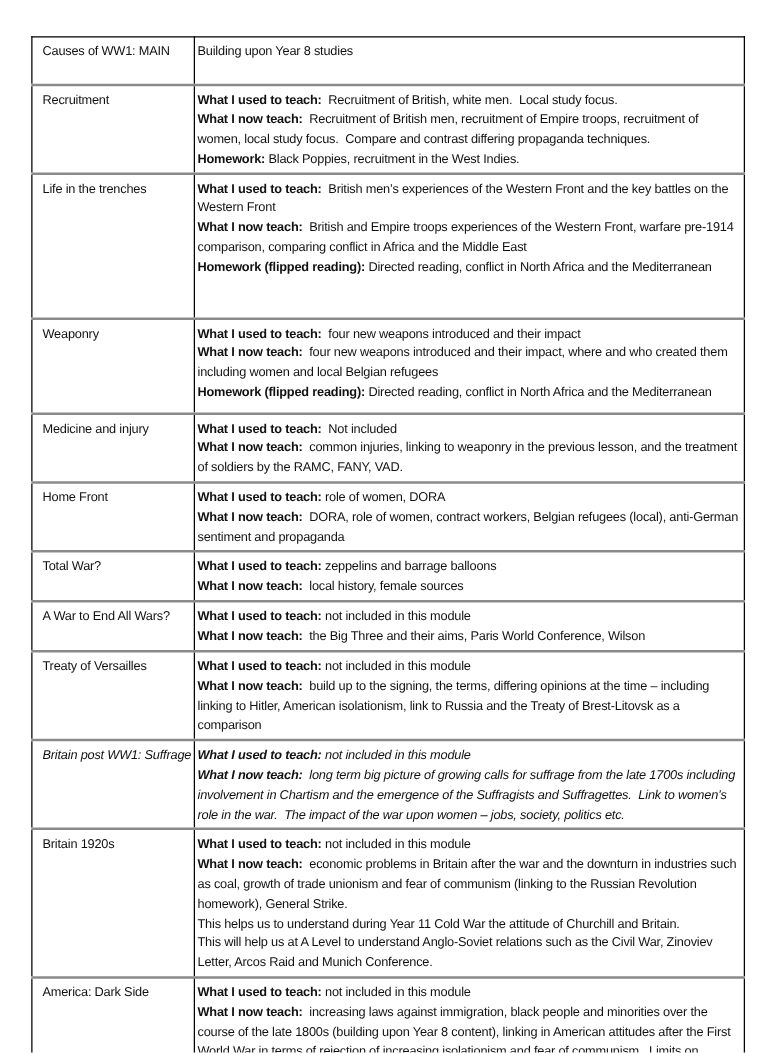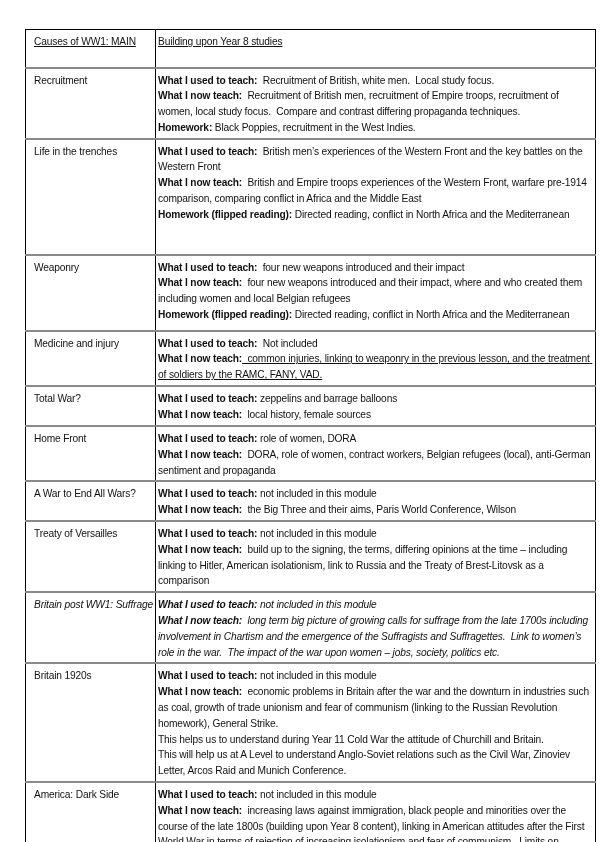--- a/index.html
+++ b/index.html
@@ -27,21 +27,21 @@
 </head>
 <body>
 
 <div class="page">
   <table class="curr">
     <colgroup>
         <col class="c1">
         <col class="c2">
       </colgroup>
     <tbody id="rows">
-        <tr style="height: 38px; text-decoration: underline;">
+        <tr style="height: 38px;">
           <td class="topic">Causes of WW1: MAIN</td>
           <td class="content">
             <span class="para"><span style="white-space: pre-wrap;">Building upon Year 8 studies</span></span>
           </td>
         </tr>
         <tr style="height: 67px;">
           <td class="topic">Recruitment</td>
           <td class="content">
             <span class="para"><span class="lbl">What I used to teach:</span><span style="white-space: pre-wrap;">  Recruitment of British, white men.  Local study focus.</span></span>
             <span class="para"><span class="lbl">What I now teach:</span><span style="white-space: pre-wrap;">  Recruitment of British men, recruitment of Empire troops, recruitment of women, local study focus.  Compare and contrast differing propaganda techniques.</span></span>
@@ -61,35 +61,35 @@
           <td class="content">
             <span class="para"><span class="lbl">What I used to teach:</span><span style="white-space: pre-wrap;">  four new weapons introduced and their impact</span></span>
             <span class="para"><span class="lbl">What I now teach:</span><span style="white-space: pre-wrap;">  four new weapons introduced and their impact, where and who created them including women and local Belgian refugees</span></span>
             <span class="para"><span class="lbl">Homework (flipped reading):</span><span style="white-space: pre-wrap;"> Directed reading, conflict in North Africa and the Mediterranean</span></span>
           </td>
         </tr>
         <tr style="height: 40px;">
           <td class="topic">Medicine and injury</td>
           <td class="content">
             <span class="para"><span class="lbl">What I used to teach:</span><span style="white-space: pre-wrap;">  Not included</span></span>
-            <span class="para"><span class="lbl">What I now teach:</span><span style="white-space: pre-wrap; text-decoration: underline;">  common injuries, linking to weaponry in the previous lesson, and the treatment of soldiers by the RAMC, FANY, VAD.</span></span>
+            <span class="para"><span class="lbl">What I now teach:</span><span style="white-space: pre-wrap;">  common injuries, linking to weaponry in the previous lesson, and the treatment of soldiers by the RAMC, FANY, VAD.</span></span>
+          </td>
+        </tr>
+        <tr style="height: 52px;">
+          <td class="topic">Home Front</td>
+          <td class="content">
+            <span class="para"><span class="lbl">What I used to teach:</span><span style="white-space: pre-wrap;"> role of women, DORA</span></span>
+            <span class="para"><span class="lbl">What I now teach:</span><span style="white-space: pre-wrap;">  DORA, role of women, contract workers, Belgian refugees (local), anti-German sentiment and propaganda</span></span>
           </td>
         </tr>
         <tr style="height: 40px;">
           <td class="topic">Total War?</td>
           <td class="content">
             <span class="para"><span class="lbl">What I used to teach:</span><span style="white-space: pre-wrap;"> zeppelins and barrage balloons</span></span>
             <span class="para"><span class="lbl">What I now teach:</span><span style="white-space: pre-wrap;">  local history, female sources</span></span>
-          </td>
-        </tr>
-        <tr style="height: 52px;">
-          <td class="topic">Home Front</td>
-          <td class="content">
-            <span class="para"><span class="lbl">What I used to teach:</span><span style="white-space: pre-wrap;"> role of women, DORA</span></span>
-            <span class="para"><span class="lbl">What I now teach:</span><span style="white-space: pre-wrap;">  DORA, role of women, contract workers, Belgian refugees (local), anti-German sentiment and propaganda</span></span>
           </td>
         </tr>
         <tr style="height: 38px;">
           <td class="topic">A War to End All Wars?</td>
           <td class="content">
             <span class="para"><span class="lbl">What I used to teach:</span><span style="white-space: pre-wrap;"> not included in this module</span></span>
             <span class="para"><span class="lbl">What I now teach:</span><span style="white-space: pre-wrap;">  the Big Three and their aims, Paris World Conference, Wilson</span></span>
           </td>
         </tr>
         <tr style="height: 64px;">

